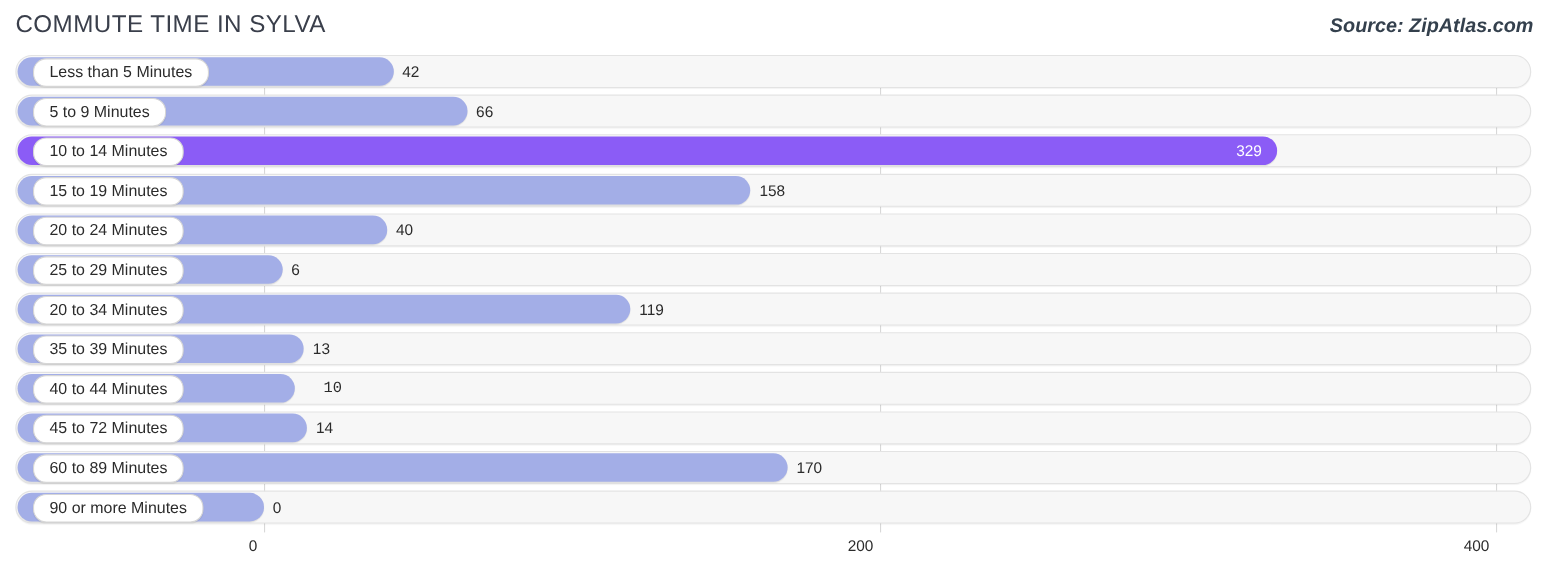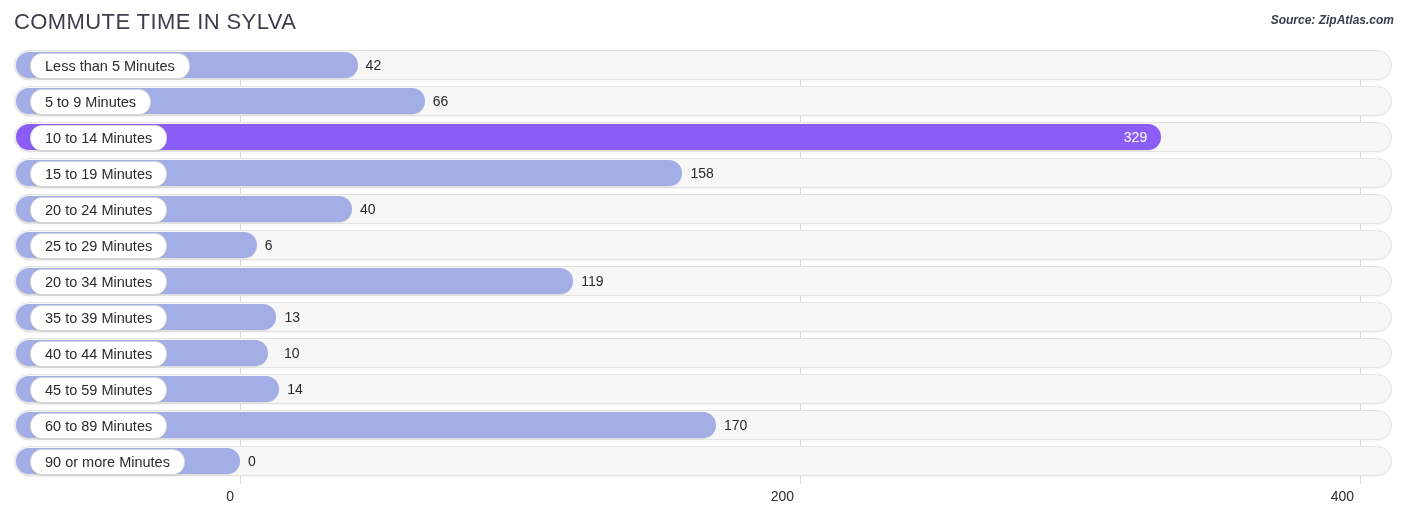--- a/index.html
+++ b/index.html
@@ -26,21 +26,21 @@
     top: 9px;
     font-size: 22px;
     color: #3a3f4b;
     letter-spacing: 0.4px;
     white-space: nowrap;
   }
   .chart-source {
     position: absolute;
     right: 12px;
     top: 13px;
-    font-size: 12px;
+    font-size: 18px;
     font-style: italic;
     font-weight: bold;
     color: #34404d;
     white-space: nowrap;
   }
   
   .plot {
     position: absolute;
     left: 0;
     top: 50px;
@@ -206,26 +206,26 @@
         <div class="row">
           <div class="track"></div>
           <div class="bar" style="width: 260.4px;"></div>
           <div class="cat-pill">35 to 39 Minutes</div>
           <div class="value-label" style="left: 284.4px;">13</div>
         </div>
         <div class="row">
           <div class="track"></div>
           <div class="bar" style="width: 252px;"></div>
           <div class="cat-pill">40 to 44 Minutes</div>
-          <div class="value-label" style="left: 284px;">10</div>
+          <div class="value-label" style="left: 294px; font-family: Liberation Mono, monospace;">10</div>
         </div>
         <div class="row">
           <div class="track"></div>
           <div class="bar" style="width: 263.2px;"></div>
-          <div class="cat-pill">45 to 59 Minutes</div>
+          <div class="cat-pill">45 to 72 Minutes</div>
           <div class="value-label" style="left: 287.2px;">14</div>
         </div>
         <div class="row">
           <div class="track"></div>
           <div class="bar" style="width: 700px;"></div>
           <div class="cat-pill">60 to 89 Minutes</div>
           <div class="value-label" style="left: 724px;">170</div>
         </div>
         <div class="row">
           <div class="track"></div>

